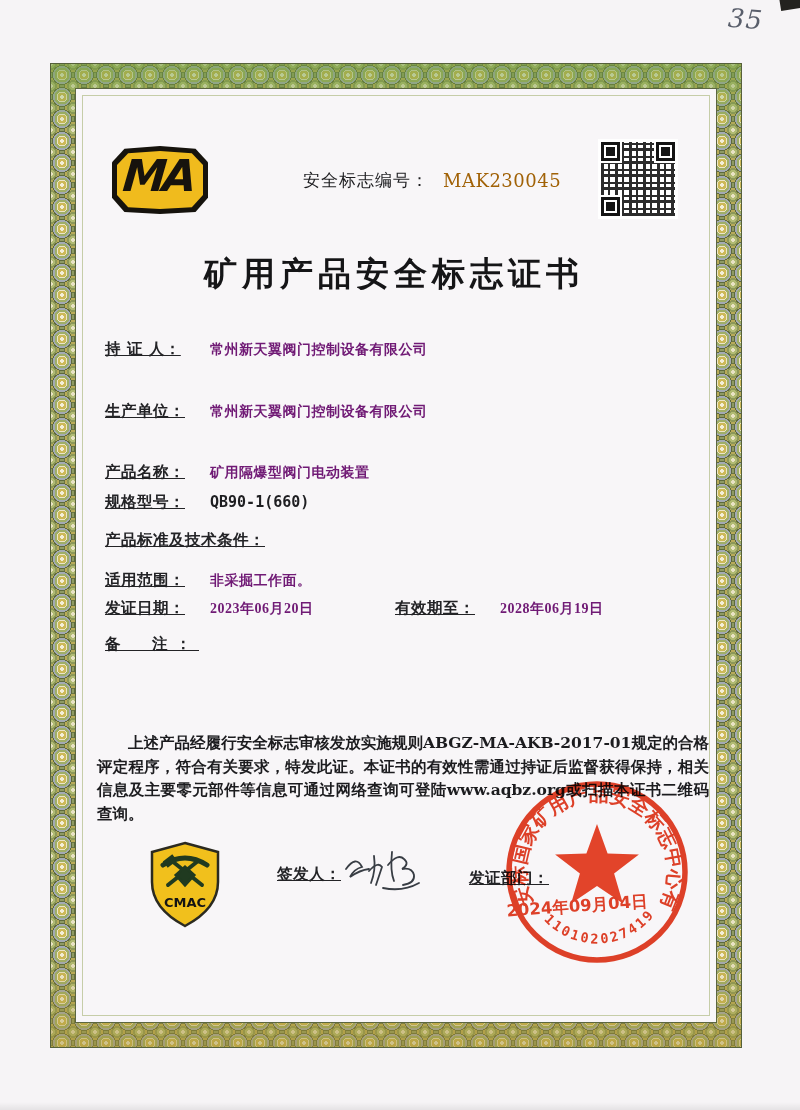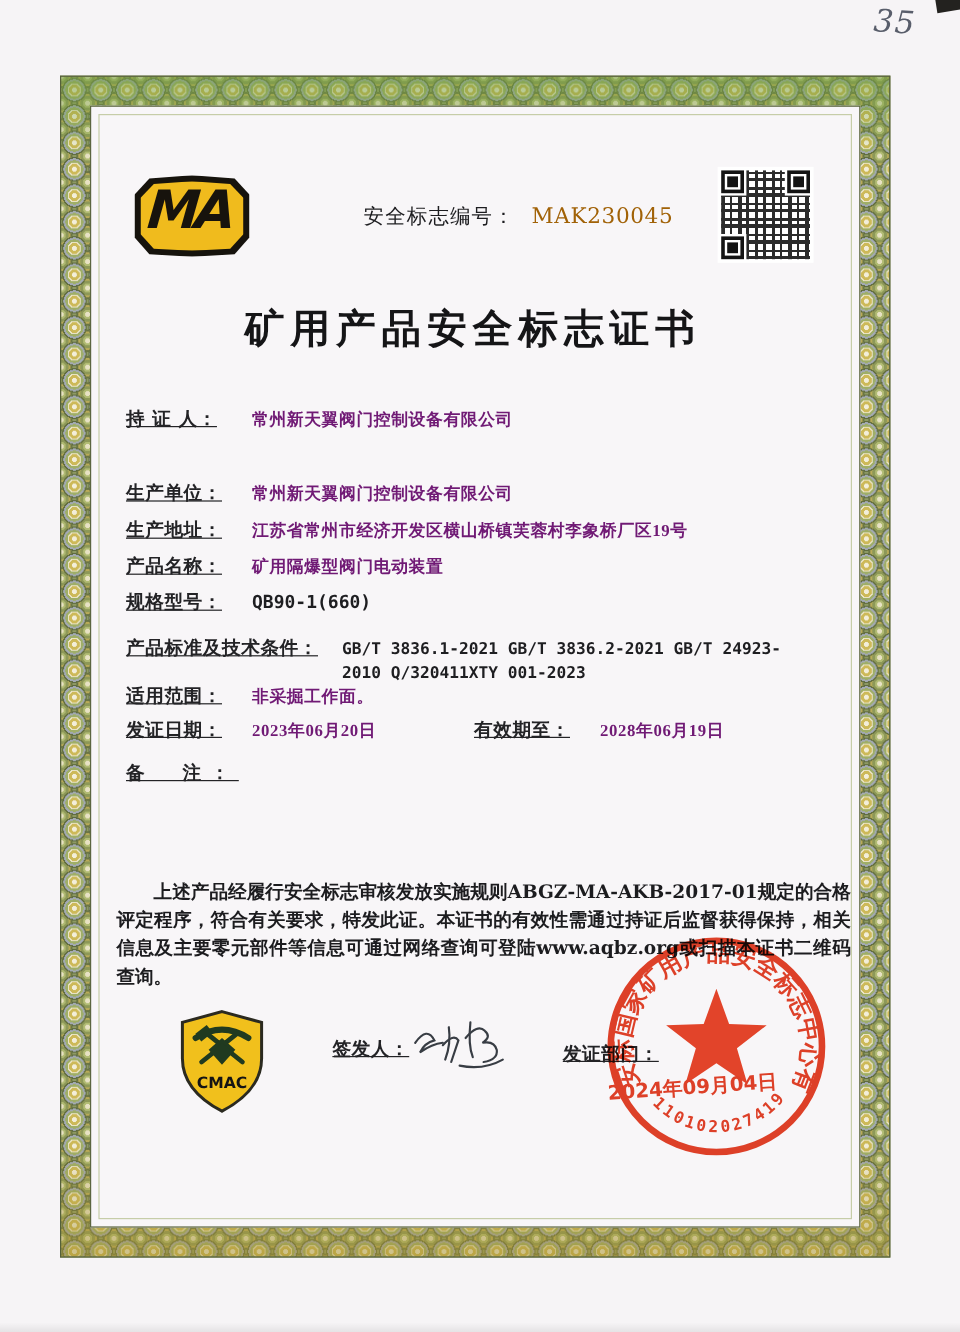--- a/index.html
+++ b/index.html
@@ -108,39 +108,31 @@
   <div class="title">矿用产品安全标志证书</div>
 
   <div class="row" style="top:339px">
     <span class="lbl">持 证 人：</span>
     <span class="val">常州新天翼阀门控制设备有限公司</span>
   </div>
   <div class="row" style="top:401px">
     <span class="lbl">生产单位：</span>
     <span class="val">常州新天翼阀门控制设备有限公司</span>
   </div>
-  <div class="row" style="top:432px">
-    <span class="lbl">生产地址：</span>
-    <span class="val">江苏省常州市经济开发区横山桥镇芙蓉村李象桥厂区19号</span>
-  </div>
   <div class="row" style="top:462px">
     <span class="lbl">产品名称：</span>
     <span class="val">矿用隔爆型阀门电动装置</span>
   </div>
   <div class="row" style="top:492px">
     <span class="lbl">规格型号：</span>
     <span class="mono" style="font-size:15px">QB90-1(660)</span>
   </div>
 
   <div class="row" style="top:519px">
     <span class="lbl wide" style="padding-top:11px">产品标准及技术条件：</span>
-    <span class="std-lines">
-      <span class="mono">GB/T 3836.1-2021 GB/T 3836.2-2021 GB/T 24923-</span>
-      <span class="mono">2010 Q/320411XTY 001-2023</span>
-    </span>
   </div>
 
   <div class="row" style="top:570px">
     <span class="lbl">适用范围：</span>
     <span class="val">非采掘工作面。</span>
   </div>
 
   <div class="row" style="top:598px">
     <span class="lbl">发证日期：</span>
     <span class="val" style="width:185px;flex:0 0 auto">2023年06月20日</span>

